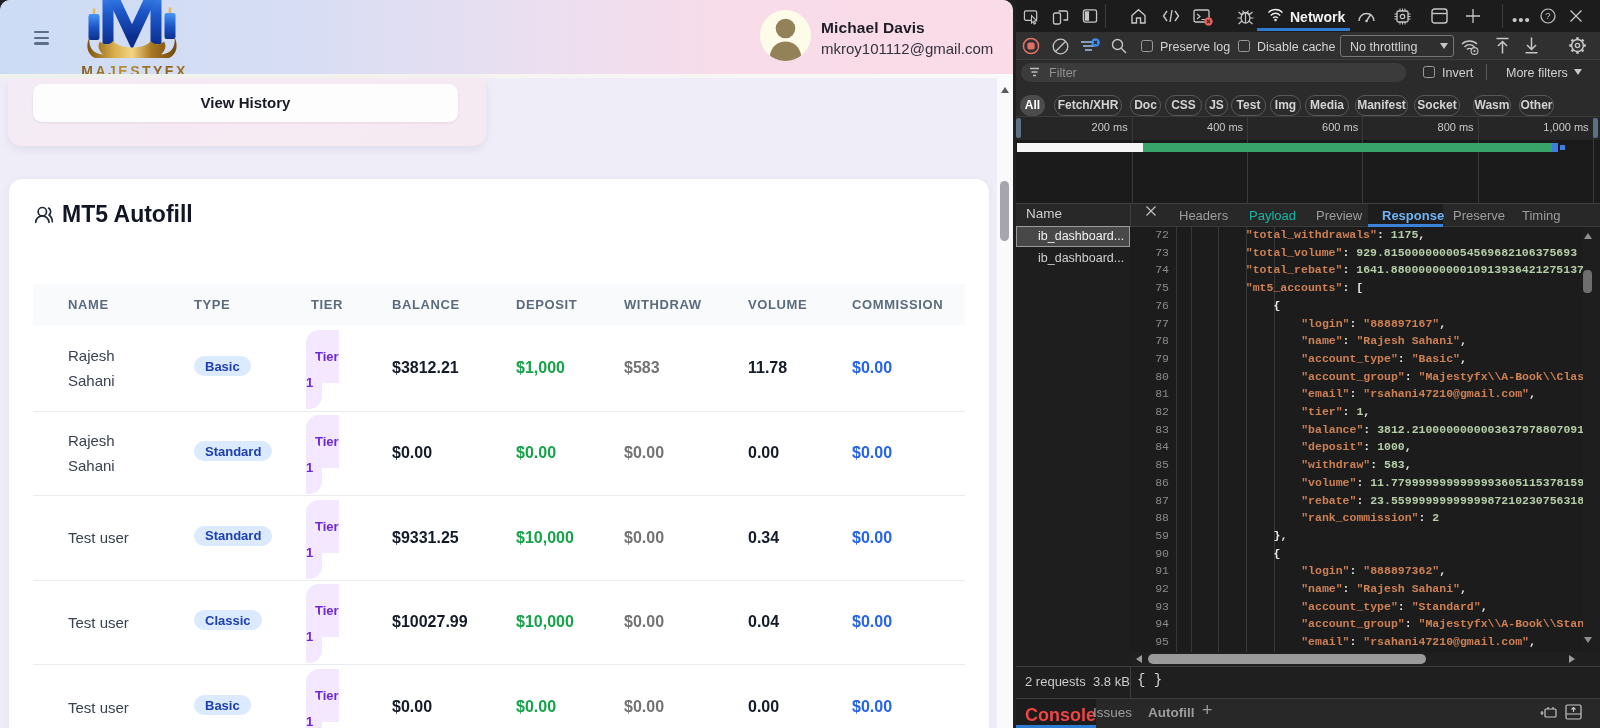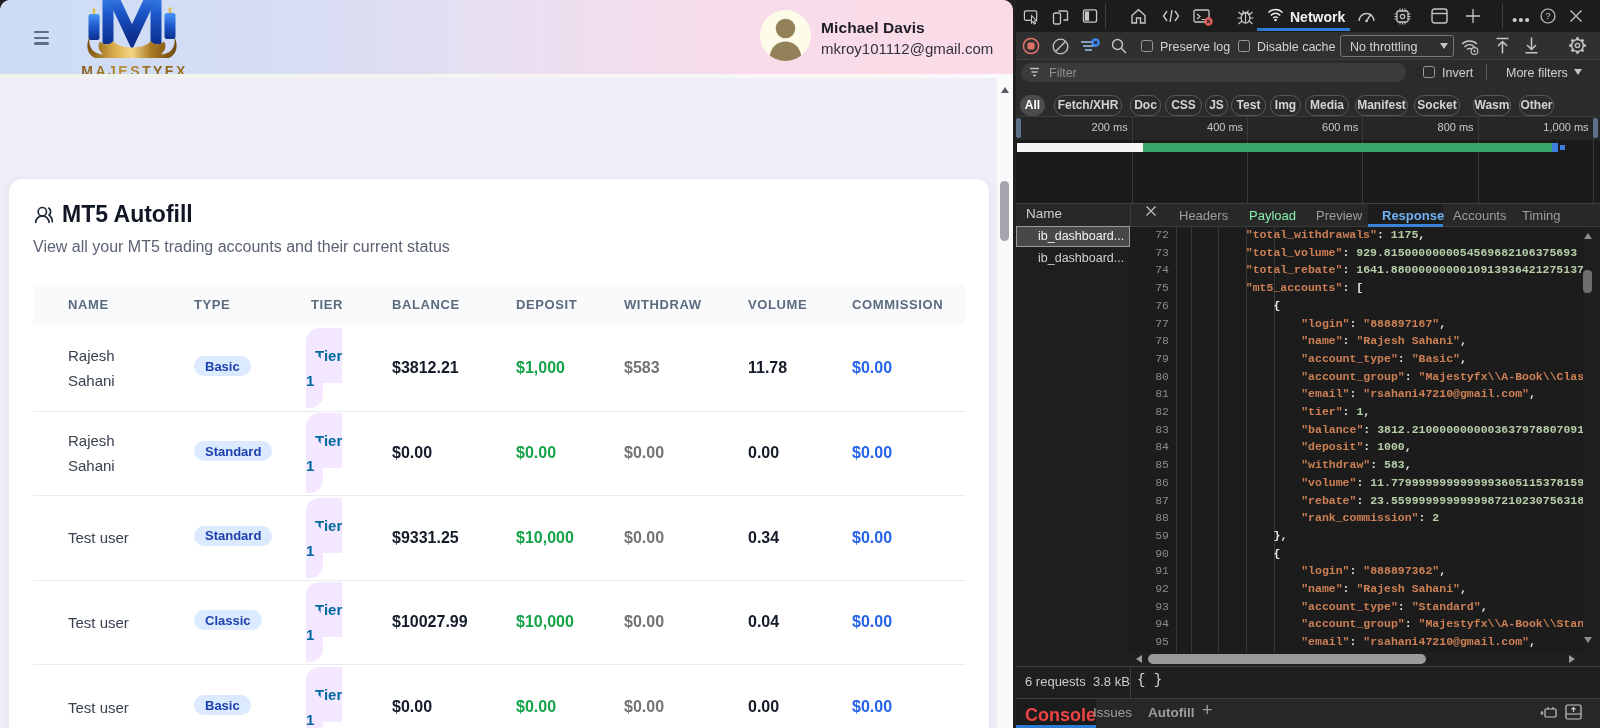--- a/index.html
+++ b/index.html
@@ -19,21 +19,21 @@
   color:#181a26; box-shadow:0 1px 3px rgba(0,0,0,.08); }
 #mt5 { position:absolute; left:8px; top:178px; width:982px; height:580px; background:#ffffff;
   border-radius:14px; border:1px solid #e9e9f0; box-shadow:0 2px 8px rgba(30,30,60,.05); }
 #thead { position:absolute; left:33px; top:284px; width:932px; height:41px; background:#f8fafc; }
 .th { position:absolute; top:297px; font-size:13px; font-weight:bold; color:#5b6b7e; letter-spacing:.6px; }
 .rowline { position:absolute; left:33px; width:932px; height:1px; background:#e8ecf1; }
 .nm { position:absolute; font-size:15px; color:#39424f; line-height:25px; }
 .pill { position:absolute; font-size:13px; font-weight:bold; color:#1e40af; background:#dbeafe;
   border-radius:999px; padding:2.5px 11px; }
 .tierwrap { position:absolute; width:50px; line-height:25px; }
-.tier { background:#f3e8ff; color:#0369a1; font-size:15px; font-weight:bold;
+.tier { background:#f3e8ff; color:#6d28d9; font-size:13px; font-weight:bold;
   padding:19px 9px; border-radius:13px; }
 .money { position:absolute; font-size:16px; font-weight:bold; color:#141b29; }
 .grn { color:#15a349; } .red { color:#737373; } .blu { color:#2563eb; }
 
 #sbar { position:absolute; left:997px; top:74px; width:16px; height:654px; background:#faf9fc; }
 #sthumb { position:absolute; left:1000px; top:181px; width:9px; height:60px; background:#a6a4ad; border-radius:5px; }
 
 #dt { position:absolute; left:1016px; top:0; width:584px; height:728px; background:#1e1e1e;
   color:#d6d6d6; font-size:13px; }
 #dt .r { position:absolute; left:0; width:584px; }
@@ -89,28 +89,30 @@
 <circle cx="25.5" cy="25.5" r="25.5" fill="#fdfce9"></circle>
 <g clip-path="url(#avc)" fill="#93815a">
 <circle cx="25.5" cy="18.5" r="9.8"></circle>
 <path d="M9.5 47 C11 36 18 31.5 25.5 31.5 C33 31.5 40 36 41.5 47 L41.5 51 L9.5 51 Z"></path>
 </g>
 </svg>
       <div class="abs" style="left:821px;top:19px;font-size:15.5px;font-weight:bold;color:#1d1d28;letter-spacing:.1px">Michael Davis</div>
       <div class="abs" style="left:821px;top:40px;font-size:15px;color:#33333d">mkroy101112@gmail.com</div>
     </div>
     <div class="abs" style="left:0;top:74px;width:1013px;height:4px;background:linear-gradient(90deg,#eef3ec,#f6f4f1,#fbfafa)"></div>
+    <div id="vhcard">
+      <div id="vhbtn">View History</div>
+    </div>
     <div id="mt5"></div>
     <svg class="abs" style="left:34px;top:205px" width="20" height="20" viewBox="0 0 24 24" fill="none" stroke="#1f2937" stroke-width="2" stroke-linecap="round" stroke-linejoin="round">
 <path d="M18 21a8 8 0 0 0-16 0"></path>
       <circle cx="10" cy="8" r="5"></circle>
       <path d="M22 20c0-3.37-2-6.5-4-8a5 5 0 0 0-.45-8.3"></path>
 </svg>
     <h2 class="abs" style="left:62px;top:201px;font-size:23px;color:#101624;font-weight:bold">MT5 Autofill</h2>
-    <div class="abs" style="left:33px;top:238px;font-size:16px;color:#5a6372">View all your MT5 trading accounts and their current status</div>
     <div id="thead"></div>
     <div class="th" style="left:68px">NAME</div>
     <div class="th" style="left:194px">TYPE</div>
     <div class="th" style="left:311px">TIER</div>
     <div class="th" style="left:392px">BALANCE</div>
     <div class="th" style="left:516px">DEPOSIT</div>
     <div class="th" style="left:624px">WITHDRAW</div>
     <div class="th" style="left:748px">VOLUME</div>
     <div class="th" style="left:852px">COMMISSION</div>
     <div class="nm" style="left:68px;top:343px">Rajesh<br>Sahani</div>
@@ -317,24 +319,24 @@
     <div class="abs" style="left:0px;top:226px;width:114px;height:21px;background:#484848;border:1px solid #9b9b9b"></div>
     <div class="abs" style="left:22px;top:229px;font-size:12.5px;color:#f1f1f1">ib_dashboard...</div>
     <div class="abs" style="left:22px;top:251px;font-size:12.5px;color:#d0d0d0">ib_dashboard...</div>
     <div class="abs" style="left:129px;top:205px;width:12px;height:12px">
       <svg width="12" height="12" viewBox="0 0 12 12">
         <path d="M1.5 1.5 L10.5 10.5 M10.5 1.5 L1.5 10.5" stroke="#c0c0c0" stroke-width="1.2"></path>
       </svg>
     </div>
     <div class="abs" style="left:352px;top:204px;width:75px;height:23px;background:#1d1d1d"></div>
     <div class="abs" style="left:163px;top:208px;font-size:13px;color:#9d9d9d;font-weight:normal">Headers</div>
-    <div class="abs" style="left:233px;top:208px;font-size:13px;color:#86efac;font-weight:normal">Payload</div>
+    <div class="abs" style="left:233px;top:208px;font-size:13px;color:#14b8a6;font-weight:normal">Payload</div>
     <div class="abs" style="left:300px;top:208px;font-size:13px;color:#9d9d9d;font-weight:normal">Preview</div>
     <div class="abs" style="left:366px;top:208px;font-size:13px;color:#70b3f4;font-weight:bold">Response</div>
-    <div class="abs" style="left:437px;top:208px;font-size:13px;color:#9d9d9d;font-weight:normal">Accounts</div>
+    <div class="abs" style="left:437px;top:208px;font-size:13px;color:#9d9d9d;font-weight:normal">Preserve</div>
     <div class="abs" style="left:506px;top:208px;font-size:13px;color:#9d9d9d;font-weight:normal">Timing</div>
     <div class="abs" style="left:352px;top:224px;width:75px;height:3px;background:#3b82d9"></div>
   </div>
 <div class="abs" style="left:1130px;top:227px;width:453px;height:425px;background:#1c1c1c;overflow:hidden">
     <div class="guide" style="left:45.5px;top:0;height:425px"></div>
     <div class="guide" style="left:60.700000000000045px;top:0;height:425px"></div>
     <div class="guide" style="left:88.29999999999995px;top:0;height:425px"></div>
     <div class="guide" style="left:116.0px;top:0;height:425px"></div>
     <div class="guide" style="left:143.70000000000005px;top:0;height:425px"></div>
     <div class="ln" style="left:-1px;top:-1.0px">72</div>
@@ -389,21 +391,21 @@
     <div class="cl" style="left:171.2px;top:423.79999999999995px"></div>
   </div>
 <div class="abs" style="left:1584px;top:233px;width:0;height:0;border-left:4px solid transparent;border-right:4px solid transparent;border-bottom:6px solid #8f8f8f"></div>
 <div class="abs" style="left:1583px;top:270px;width:9px;height:23px;background:#6e6e6e;border-radius:4px"></div>
 <div class="abs" style="left:1584px;top:637px;width:0;height:0;border-left:4px solid transparent;border-right:4px solid transparent;border-top:6px solid #8f8f8f"></div>
 <div class="abs" style="left:1131px;top:652px;width:469px;height:14px;background:#1f1f1f"></div>
 <div class="abs" style="left:1136px;top:655px;width:0;height:0;border-top:4px solid transparent;border-bottom:4px solid transparent;border-right:6px solid #9a9a9a"></div>
 <div class="abs" style="left:1148px;top:654px;width:278px;height:10px;background:#9a9a9a;border-radius:5px"></div>
 <div class="abs" style="left:1569px;top:655px;width:0;height:0;border-top:4px solid transparent;border-bottom:4px solid transparent;border-left:6px solid #9a9a9a"></div>
 <div class="abs" style="left:1016px;top:666px;width:584px;height:32px;background:#1f1f1f;border-top:1px solid #3e3e3e"></div>
-<div class="abs" style="left:1025px;top:674px;font-size:13px;color:#cdcdcd">6 requests</div>
+<div class="abs" style="left:1025px;top:674px;font-size:13px;color:#cdcdcd">2 requests</div>
 <div class="abs" style="left:1093px;top:674px;font-size:13px;color:#cdcdcd">3.8 kB</div>
 <div class="abs" style="left:1130px;top:667px;width:1px;height:31px;background:#3e3e3e"></div>
 <div class="abs" style="left:1137px;top:672px;font-size:14px;color:#dadada;font-family:'Liberation Mono',monospace">{ }</div>
 <div class="abs" style="left:1016px;top:698px;width:584px;height:30px;background:#282828;border-top:1px solid #3e3e3e"></div>
 <div class="abs" style="left:1016px;top:699px;width:80px;height:29px;background:#1c1c1c"></div>
 <div class="abs" style="left:1025px;top:705px;font-size:18px;color:#ef4444;font-weight:bold">Console</div>
 <div class="abs" style="left:1016px;top:725px;width:80px;height:3px;background:#2e7bd4"></div>
 <div class="abs" style="left:1093px;top:705px;font-size:13.5px;color:#9d9d9d">Issues</div>
 <div class="abs" style="left:1148px;top:705px;font-size:13.5px;color:#9d9d9d;font-weight:bold">Autofill</div>
 <div class="abs" style="left:1202px;top:700px;font-size:18px;color:#9d9d9d">+</div>

